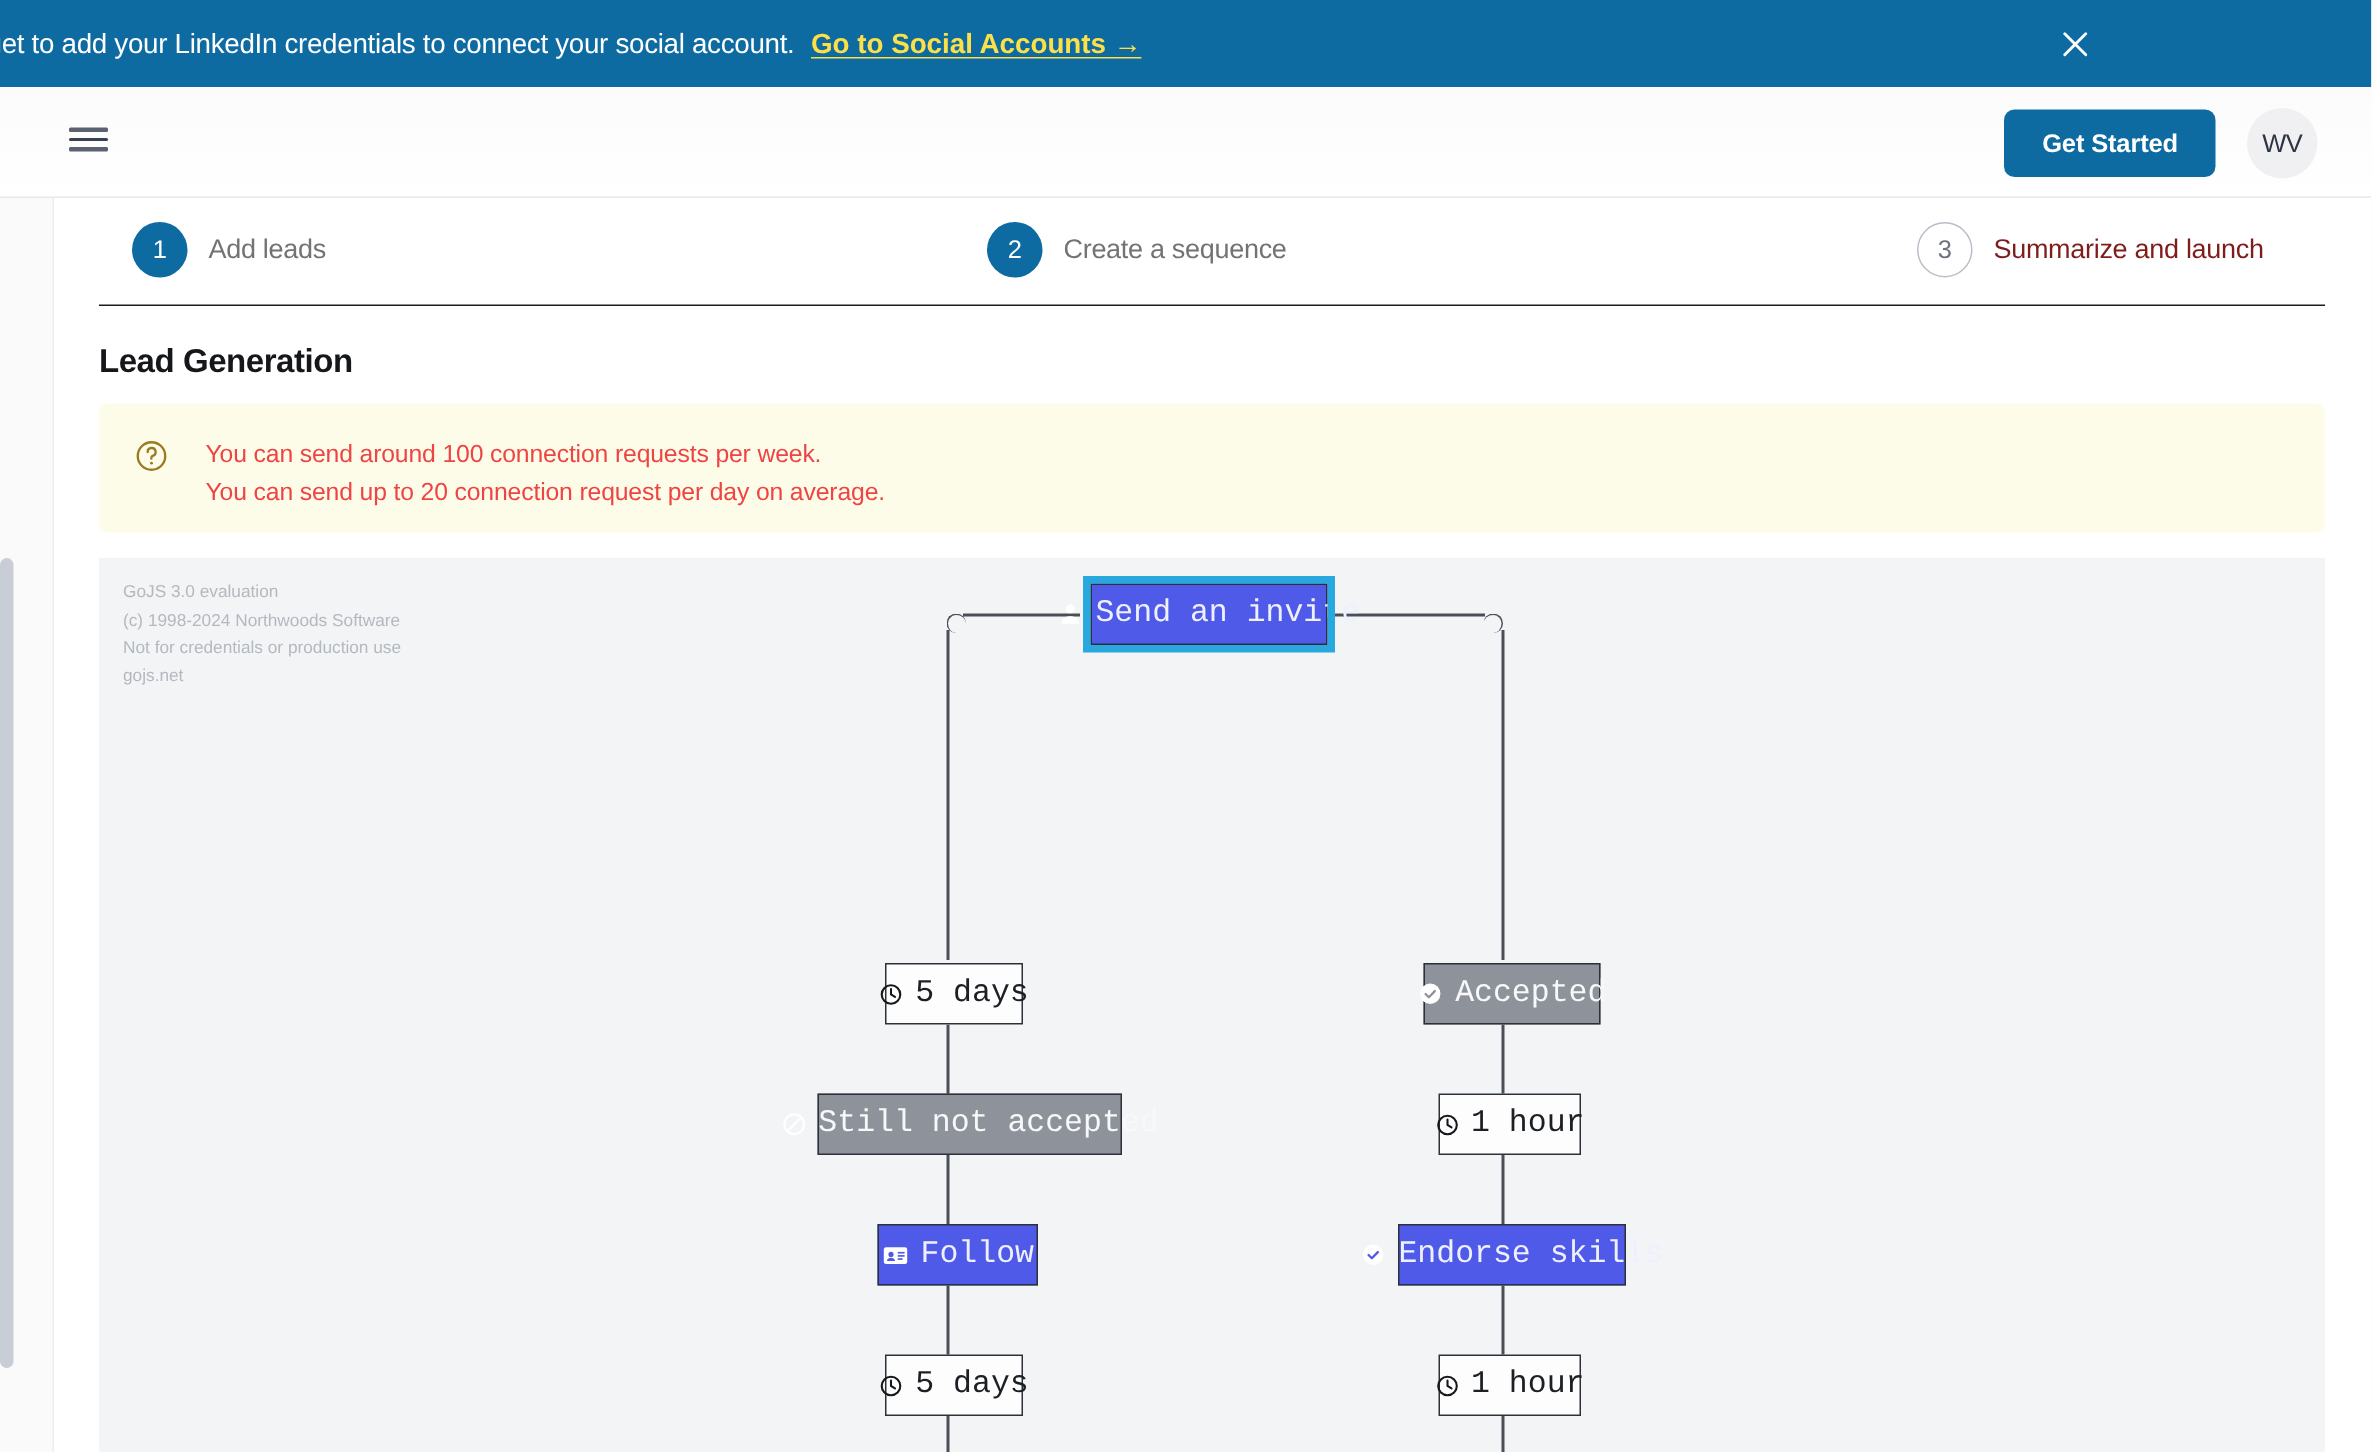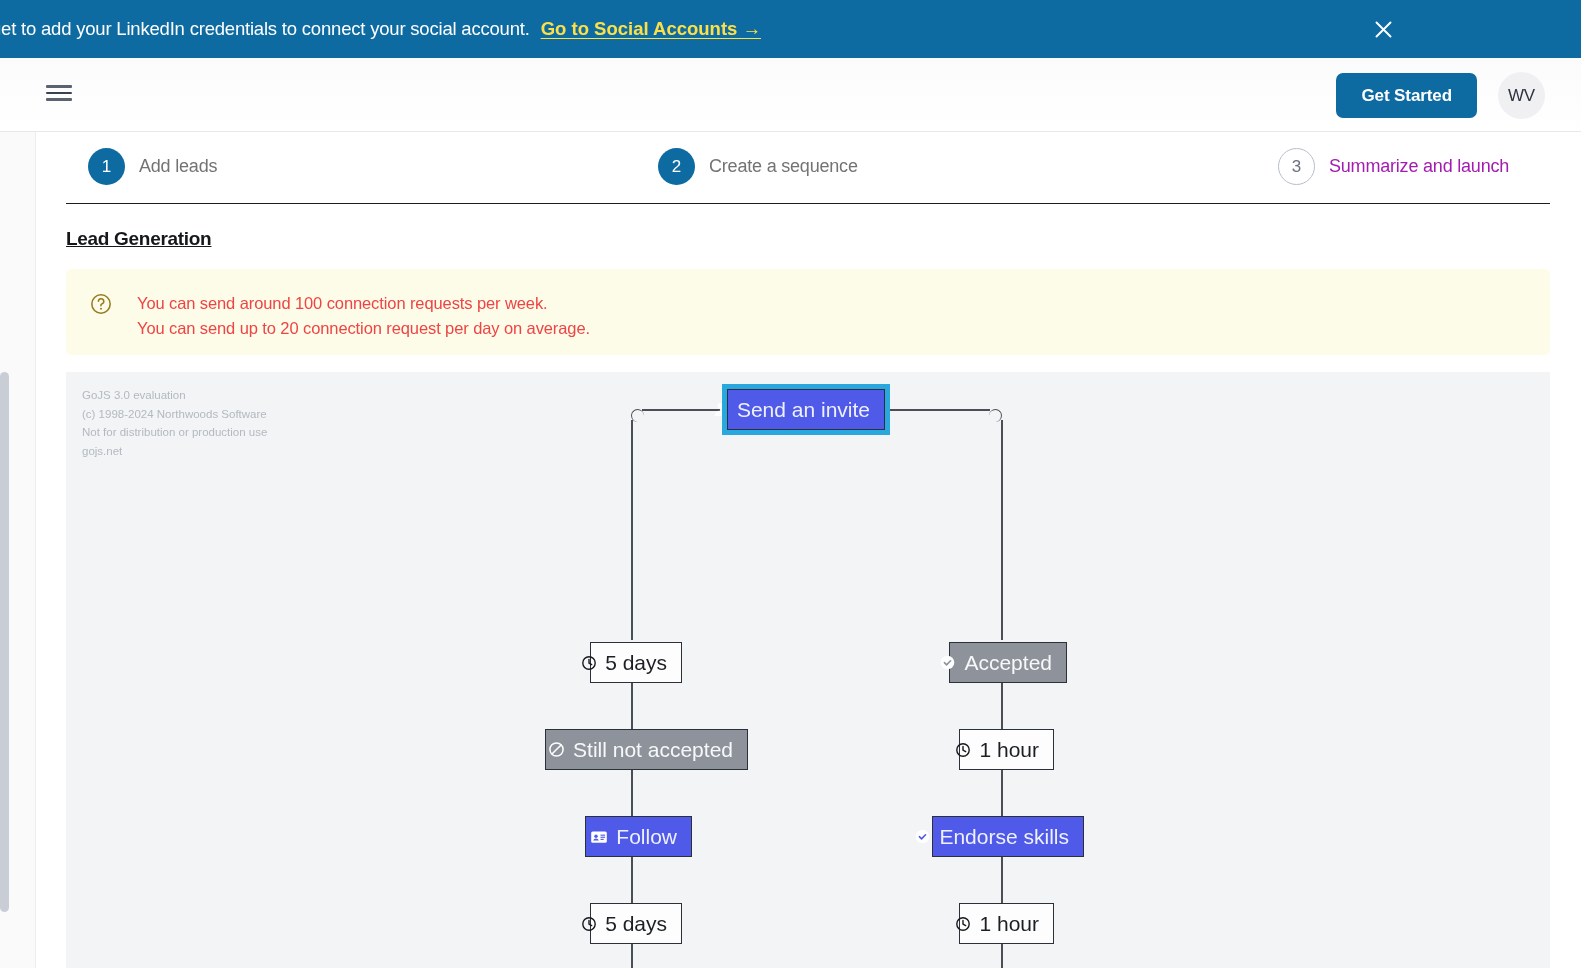--- a/index.html
+++ b/index.html
@@ -85,29 +85,29 @@
   }
   .step { position: absolute; top: 16px; display: flex; align-items: center; cursor: pointer; }
   .step-num {
     width: 37px; height: 37px; border-radius: 50%;
     display: flex; align-items: center; justify-content: center;
     font-size: 17px; margin-right: 14px;
   }
   .step.active .step-num { background: #0d6ba2; color: #fff; }
   .step.active .step-label { color: #737373; font-size: 18px; letter-spacing:-0.2px; }
   .step.inactive .step-num { background: #fff; color: #6b7280; border: 1.6px solid #b9bec7; }
-  .step.inactive .step-label { color: #a21caf; font-size: 18px; letter-spacing:-0.2px; }
+  .step.inactive .step-label { color: #7f1d1d; font-size: 18px; letter-spacing:-0.2px; }
   #step-1 { left: 22px; }
   #step-2 { left: 592px; }
   #step-3 { left: 1212px; }
 
   
   .page-title {
     position: absolute; left: 30px; top: 96px;
-    font-size: 19px; font-weight: bold; color: #15171a; letter-spacing: -0.3px; text-decoration: underline;
+    font-size: 22px; font-weight: bold; color: #15171a; letter-spacing: -0.3px;
   }
 
   
   .notice {
     position: absolute; left: 30px; top: 137px; width: 1484px; height: 86px;
     background: #fdfce9; border-radius: 5px;
     display: flex; align-items: flex-start; padding: 22px 0 0 24px;
   }
   .notice-icon { width: 22px; height: 22px; flex: 0 0 22px; margin-top: 2px; }
   .notice-lines { margin-left: 25px; }
@@ -131,22 +131,22 @@
   .link.h { height: 1.7px; }
   .corner {
     position: absolute; width: 13px; height: 13px;
     border: 1.7px solid #4a4f57; border-radius: 7px;
   }
   .corner.tl { border-right: none; border-bottom: none; }
   .corner.tr { border-left: none; border-bottom: none; }
 
   .node {
     position: absolute;
-    display: flex; align-items: center; justify-content: flex-end;
-    font-family: Liberation Sans, sans-serif;
+    display: flex; align-items: center; justify-content: center;
+    font-family: Liberation Mono, monospace;
     font-size: 21px; white-space: nowrap; cursor: pointer;
     border: 1.6px solid #2c3038;
     height: 41px; padding: 0 14px;
   }
   .node .nicon { display: inline-flex; margin-right: 8px; }
   .node .nicon svg { display: block; }
   .node.action { background: #4f5ae8; color: #eef0ff; }
   .node.cond   { background: #8e939b; color: #f7f8f9; }
   .node.delay  { background: #fdfdfd; color: #1c1f24; }
   .node.selected { outline: 5px solid #29a8e0; }
@@ -211,21 +211,21 @@
       <div class="notice-lines">
         <div class="notice-line">You can send around 100 connection requests per week.</div>
         <div class="notice-line">You can send up to 20 connection request per day on average.</div>
       </div>
     </div>
 
     <div class="canvas">
       <div class="watermark">
         <div>GoJS 3.0 evaluation</div>
         <div>(c) 1998-2024 Northwoods Software</div>
-        <div>Not for distribution or production use</div>
+        <div>Not for credentials or production use</div>
         <div>gojs.net</div>
       </div>
 
       <div class="diagram">
 
         <div class="link h" style="left:576px; top:37px; width:78px;"></div>
         <div class="corner tl" style="left:565px; top:37px;"></div>
         <div class="link v" style="left:565px; top:48px; height:220px;"></div>
         <div class="link h" style="left:820px; top:37px; width:104px;"></div>
         <div class="corner tr" style="left:923px; top:37px;"></div>

